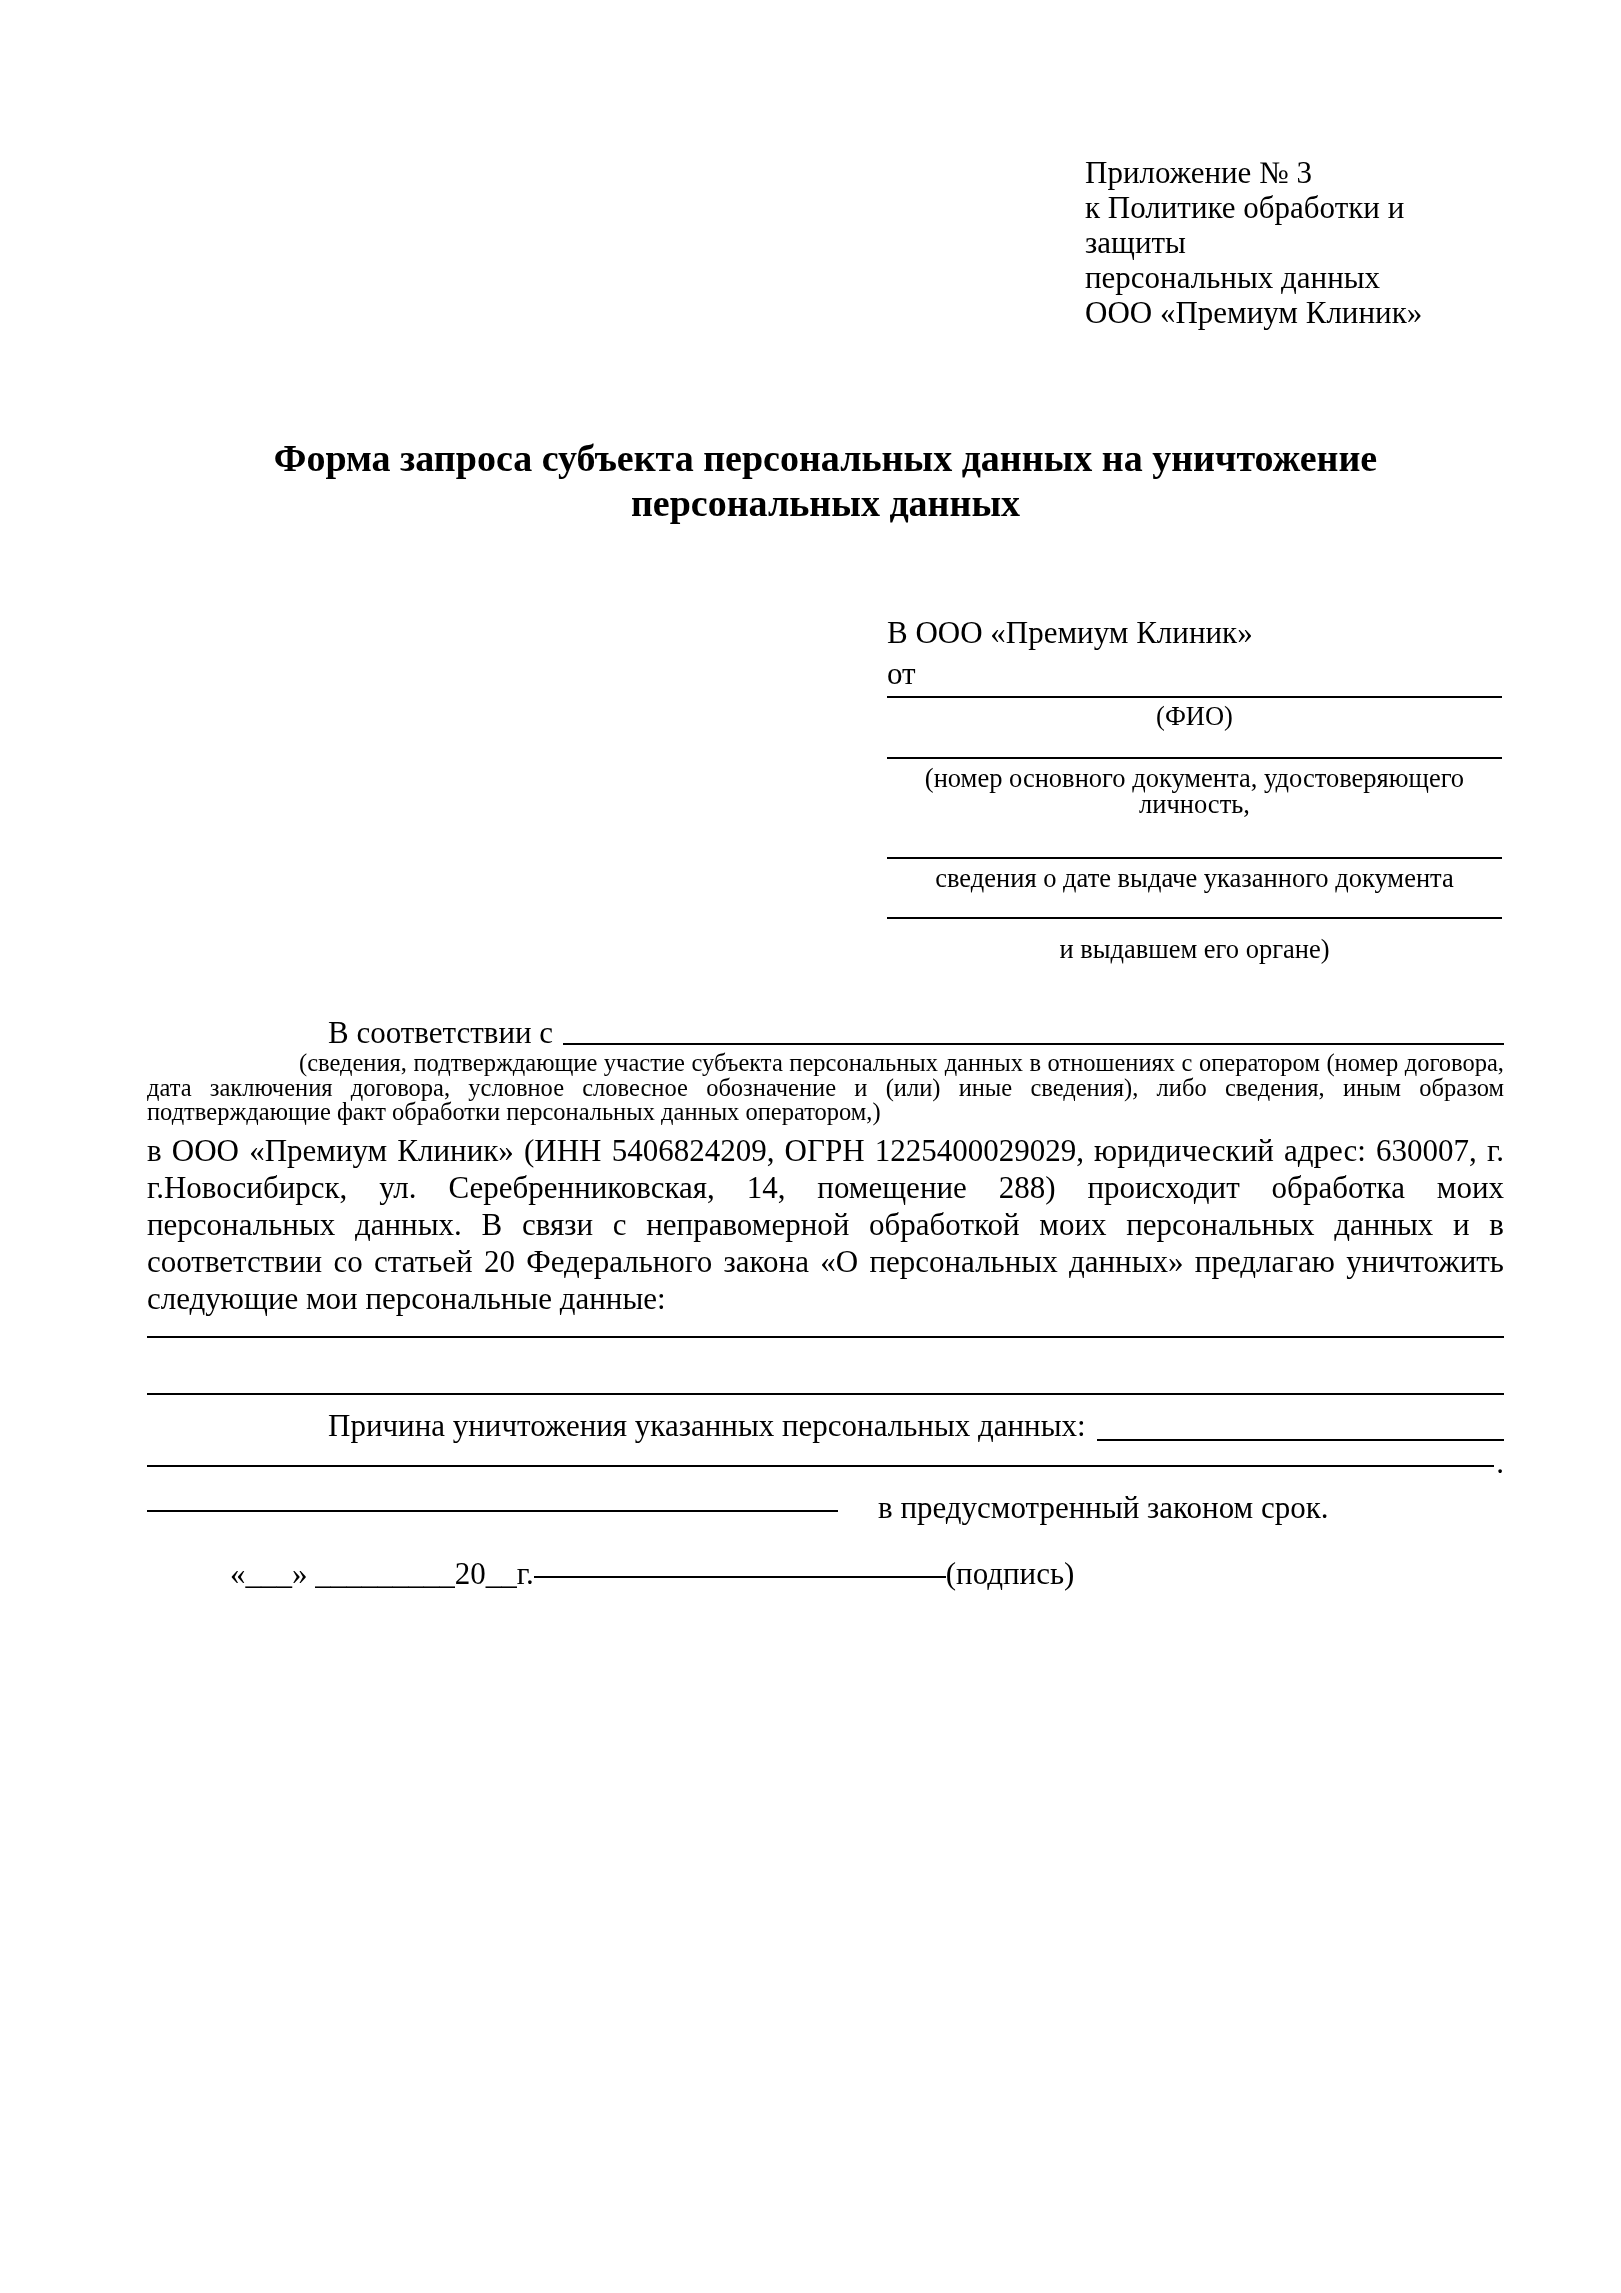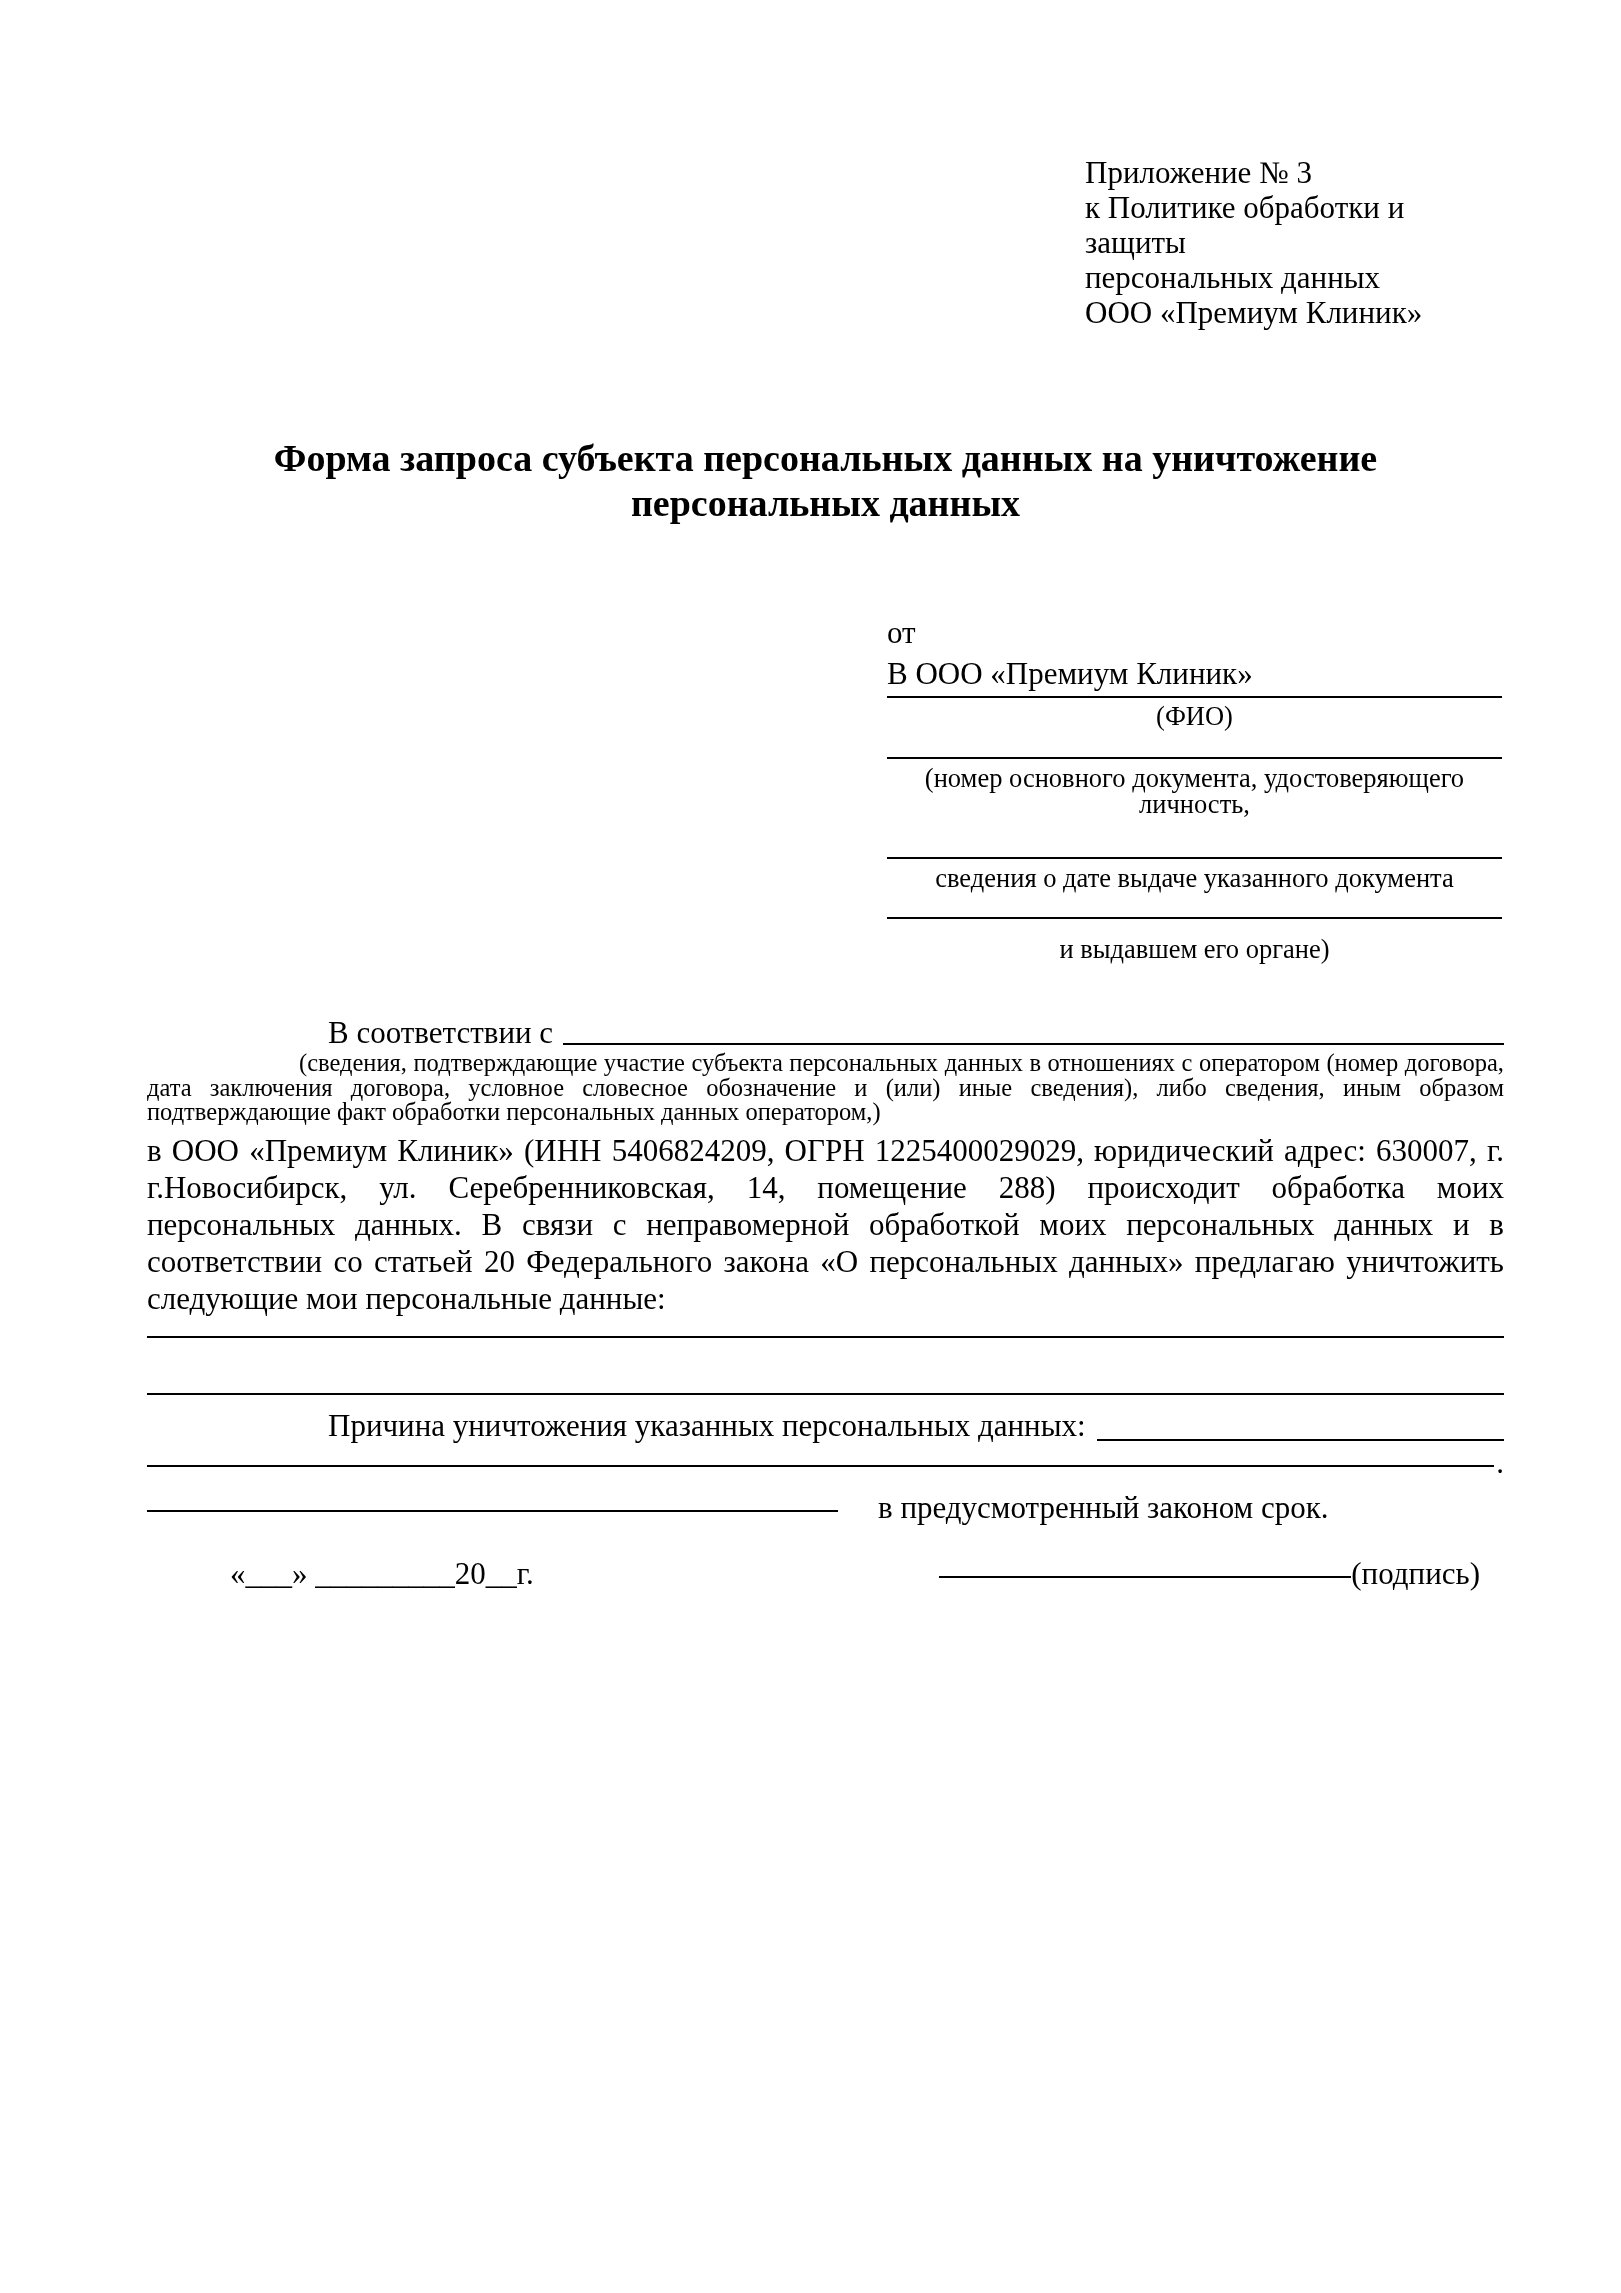--- a/index.html
+++ b/index.html
@@ -123,21 +123,20 @@
     align-items: flex-start;
     font-size: 31px;
     line-height: 37px;
     gap: 40px;
   }
   .response-fill { flex: 0 0 691px; }
 
   .footer-row {
     margin-top: 29px;
     display: flex;
-    justify-content: space-between;
     align-items: flex-start;
     font-size: 31px;
     line-height: 37px;
   }
   .date-part { margin-left: 83px; white-space: nowrap; }
   .sign-part { display: flex; align-items: flex-start; margin-right: 24px; }
   .sign-fill { flex: 0 0 412px; }
   .sign-caption { white-space: nowrap; }
 </style>
 </head>
@@ -151,22 +150,22 @@
     <div>персональных данных</div>
     <div>ООО «Премиум Клиник»</div>
   </div>
 
   <div class="doc-title">
     <div>Форма запроса субъекта персональных данных на уничтожение</div>
     <div>персональных данных</div>
   </div>
 
   <div class="addressee">
+    <div>В ООО «Премиум Клиник»</div>
     <div>от</div>
-    <div>В ООО «Премиум Клиник»</div>
 
     <div class="addr-underline u1"></div>
     <div class="addr-caption c1">(ФИО)</div>
 
     <div class="addr-underline u2"></div>
     <div class="addr-caption c2">(номер основного документа, удостоверяющего личность,</div>
 
     <div class="addr-underline u3"></div>
     <div class="addr-caption c3">сведения о дате выдаче указанного документа</div>
 

